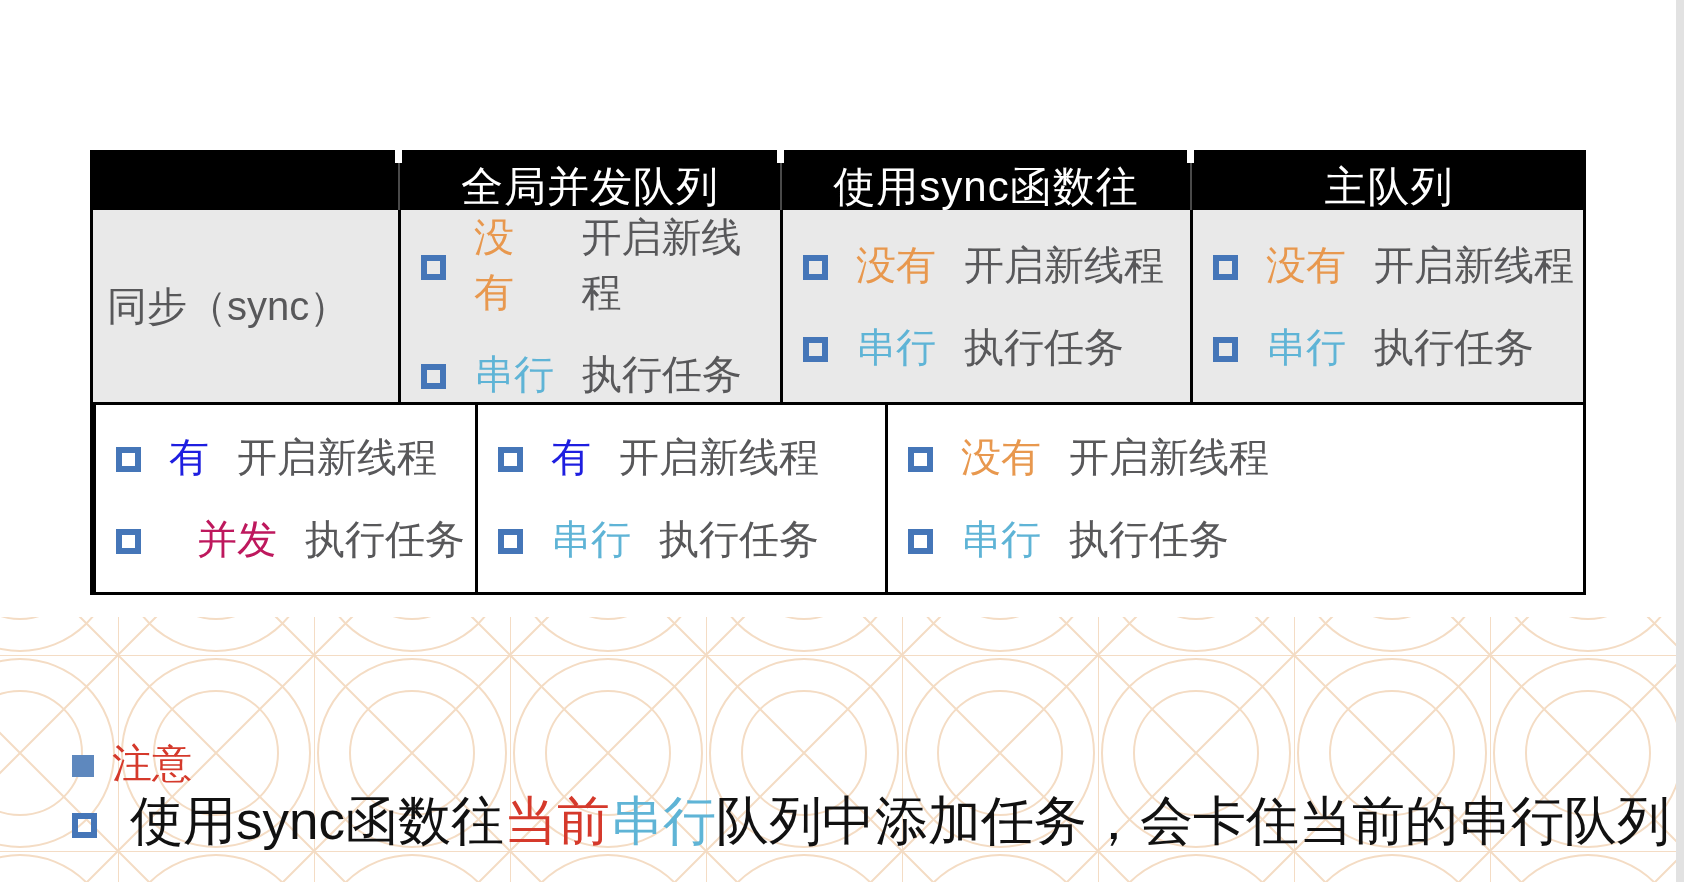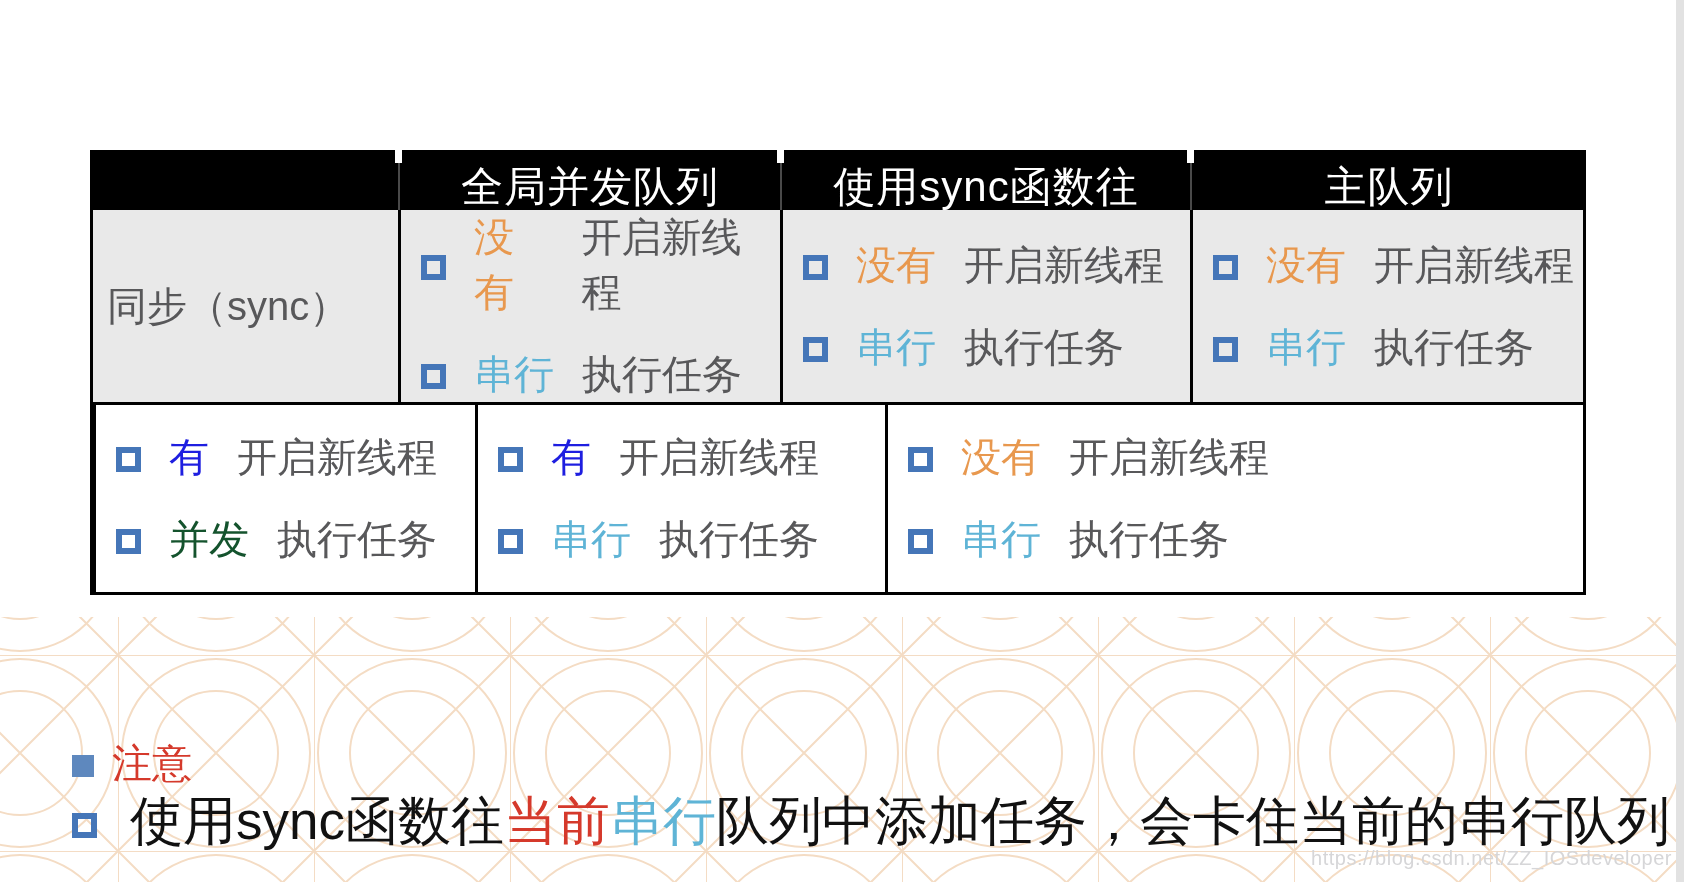--- a/index.html
+++ b/index.html
@@ -133,21 +133,21 @@
       <div class="trow r1">
         <div class="td c1">
           <div class="cell">
             <div class="cell-line">
               <span class="sq" style="border-color: rgb(69, 118, 184);"></span>
               <span style="color: rgb(30, 30, 224);">有</span>
                 <span style="color: rgb(88, 88, 90);">开启新线程</span>
             </div>
             <div class="cell-line">
               <span class="sq" style="border-color: rgb(69, 118, 184);"></span>
-              <span style="color: #14532d;">并发</span>
+              <span style="color: #be185d; margin-left: 28px;">并发</span>
                 <span style="color: rgb(88, 88, 90);">执行任务</span>
             </div>
           </div>
         </div>
         <div class="td c2">
           <div class="cell">
             <div class="cell-line">
               <span class="sq" style="border-color: rgb(69, 118, 184);"></span>
               <span style="color: rgb(30, 30, 224);">有</span>
                 <span style="color: rgb(88, 88, 90);">开启新线程</span>
@@ -180,16 +180,15 @@
   <div class="note-attention">
     <span class="fill-sq" style="background: rgb(94, 136, 190);"></span>
     <span class="note-text" style="color: rgb(213, 57, 43);">注意</span>
   </div>
 
   <div class="note-line">
     <span class="hollow-sq" style="border-color: rgb(69, 118, 184);"></span>
     <span class="note-text"><span style="color: rgb(17, 17, 17);">使用sync函数往</span><span style="color: rgb(213, 57, 43);">当前</span><span style="color: rgb(95, 180, 214);">串行</span><span style="color: rgb(17, 17, 17);">队列中添加任务，会卡住当前的串行队列</span></span>
   </div>
 
-  <div class="watermark" style="color: rgb(214, 214, 216);">https://blog.csdn.net/ZZ_IOSdeveloper</div>
 
   <div class="right-strip" style="background: rgb(226, 226, 226);"></div>
 </div>
 
 </body></html>

